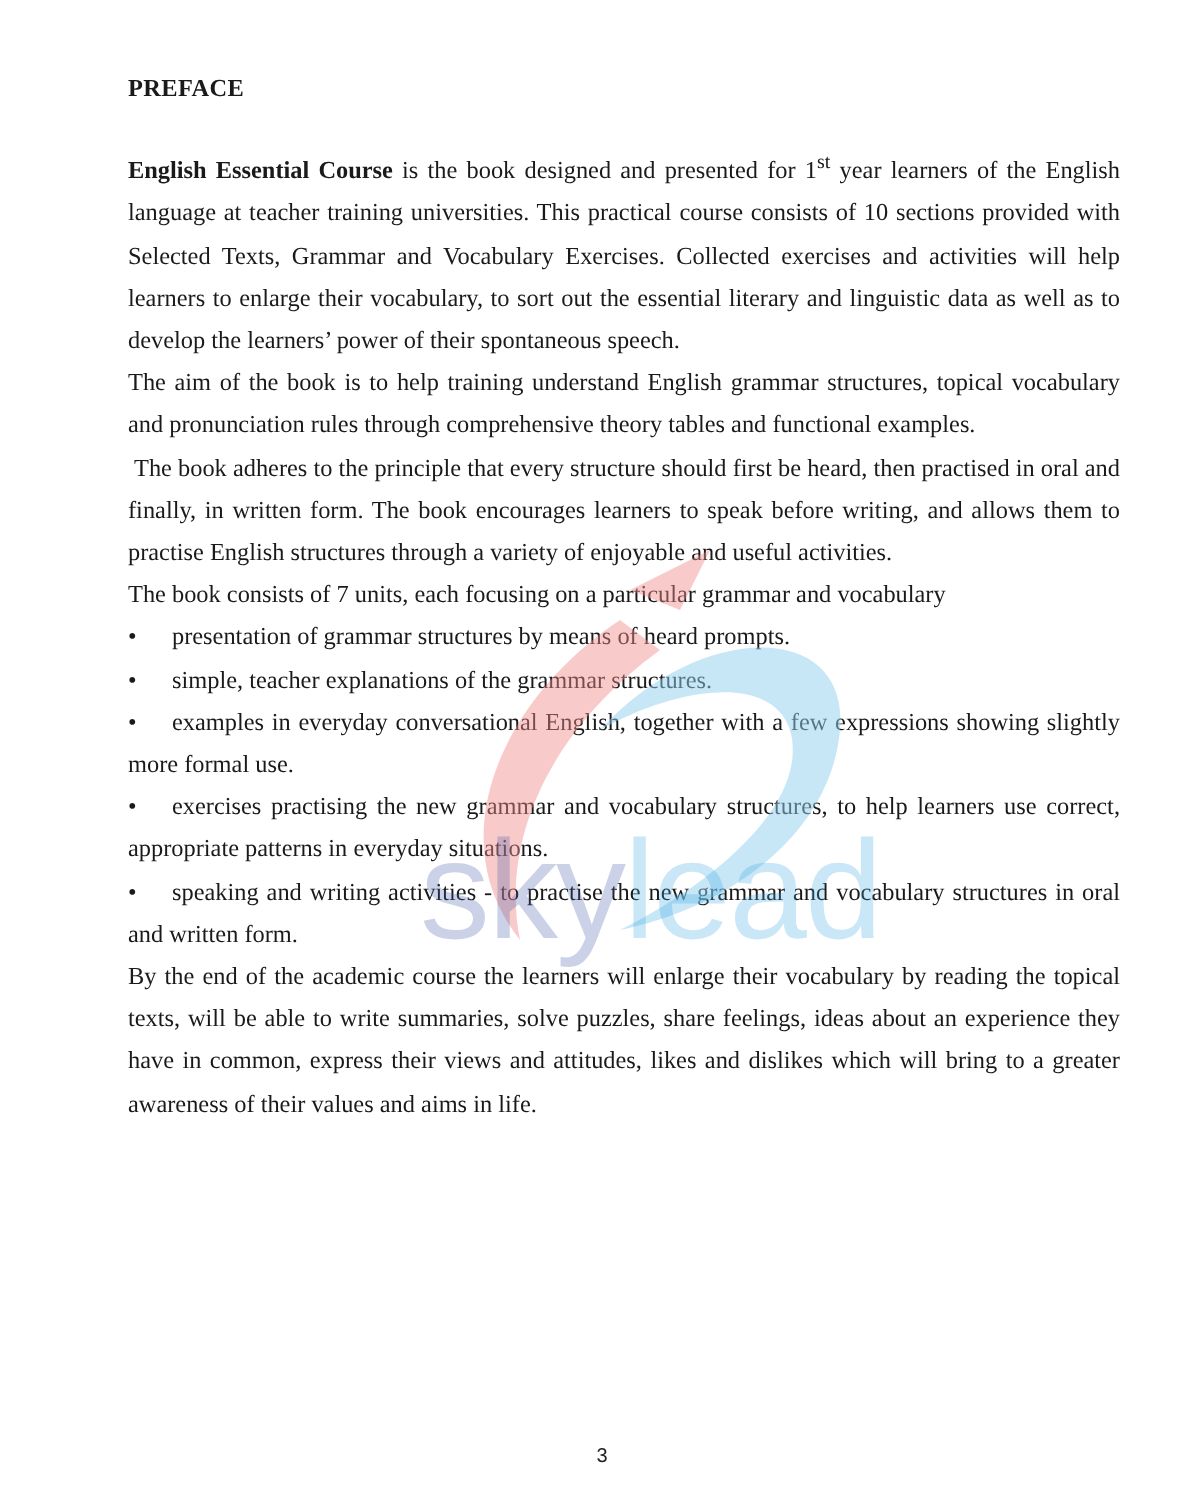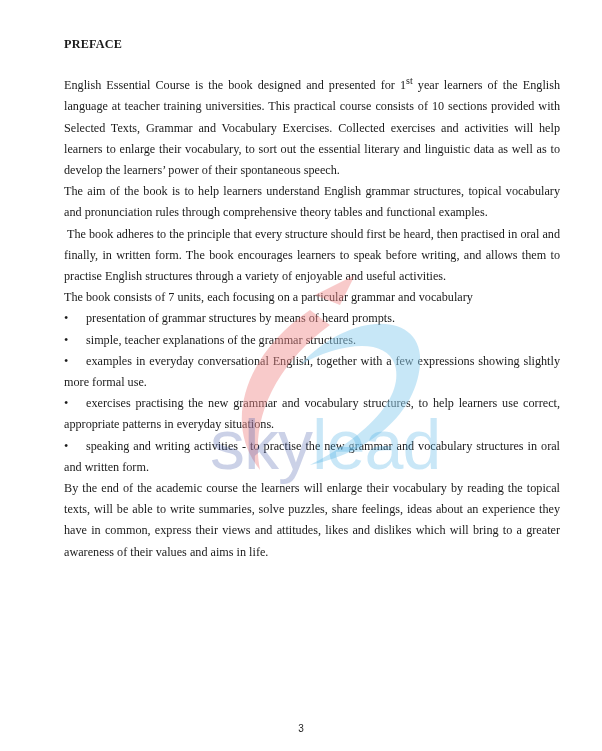--- a/index.html
+++ b/index.html
@@ -2,21 +2,21 @@
 <html><head>
 <meta charset="utf-8">
 <style>
   html, body { margin: 0; padding: 0; background: #ffffff; }
   body { width: 602px; height: 751px; position: relative; overflow: hidden;
          font-family: "Liberation Serif", serif; color: #1a1a1a; }
   .page { position: absolute; left: 0; top: 0; width: 488px; height: 751px; background: #fff; }
   .content { position: absolute; left: 64px; top: 34px; width: 496px; font-size: 12.2px; line-height: 21.2px; }
   .heading { font-weight: bold; font-size: 12.2px; margin: 0 0 20px 0; letter-spacing: 0.2px; }
   p { margin: 0; text-align: justify; }
-  .bold { font-weight: normal; }
+  .bold { font-weight: bold; }
   sup { font-size: 10px; line-height: 0; vertical-align: super; }
   .indent1 { text-indent: 3px; }
   .bullet-item { position: relative; text-align: justify; text-indent: 22px; }
   .bullet-item .dot { position: absolute; left: 0; top: 0; text-indent: 0; }
   .page-number { position: absolute; top: 723px; left: 0; width: 602px; text-align: center;
                  font-family: "Liberation Sans", sans-serif; font-size: 10px; color: #222; }
   .watermark { position: absolute; left: 190px; top: 270px; width: 260px; height: 220px; pointer-events: none; }
   .wm-text { position: absolute; left: 210px; top: 405px; font-family: "Liberation Sans", sans-serif;
              font-size: 70px; font-weight: 400; letter-spacing: -1px; pointer-events: none; }
   .wm-sky { color: rgba(70, 90, 170, 0.28); }
@@ -25,21 +25,21 @@
 </head>
 <body>
 
 <div class="page">
 
   <div class="content">
     <div class="heading">PREFACE</div>
 
     <p><span class="bold">English Essential Course</span><span> is the book designed and presented for 1</span><sup>st</sup><span> year learners of the English language at teacher training universities. This practical course consists of 10 sections provided with Selected Texts, Grammar and Vocabulary Exercises. Collected exercises and activities will help learners to enlarge their vocabulary, to sort out the essential literary and linguistic data as well as to develop the learners’ power of their spontaneous speech.</span></p>
 
-    <p>The aim of the book is to help learners understand English grammar structures, topical vocabulary and pronunciation rules through comprehensive theory tables and functional examples.</p>
+    <p>The aim of the book is to help training understand English grammar structures, topical vocabulary and pronunciation rules through comprehensive theory tables and functional examples.</p>
 
     <p class="indent1">The book adheres to the principle that every structure should first be heard, then practised in oral and finally, in written form. The book encourages learners to speak before writing, and allows them to practise English structures through a variety of enjoyable and useful activities.</p>
 
     <p style="text-align:left;"><span>The book consists of 7 units, each focusing on a particular grammar and vocabulary</span><br></p>
 
     <div>
       <p class="bullet-item"><span class="dot">•</span><span>presentation of grammar structures by means of heard prompts.</span></p>
       <p class="bullet-item"><span class="dot">•</span><span>simple, teacher explanations of the grammar structures.</span></p>
       <p class="bullet-item"><span class="dot">•</span><span>examples in everyday conversational English, together with a few expressions showing slightly more formal use.</span></p>
       <p class="bullet-item"><span class="dot">•</span><span>exercises practising the new grammar and vocabulary structures, to help learners use correct, appropriate patterns in everyday situations.</span></p>

